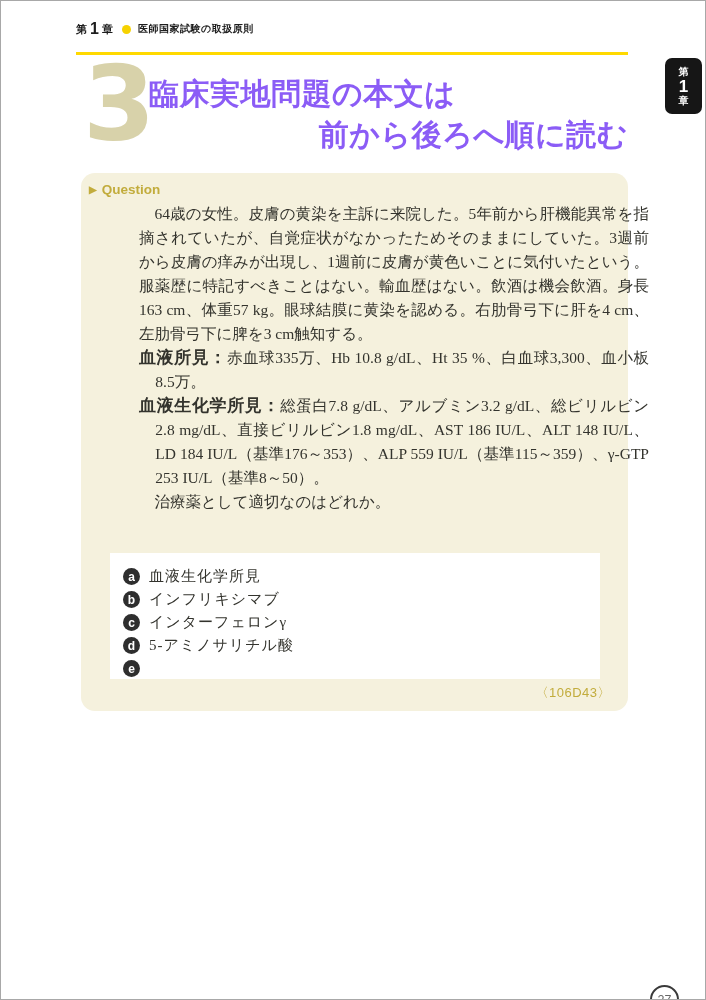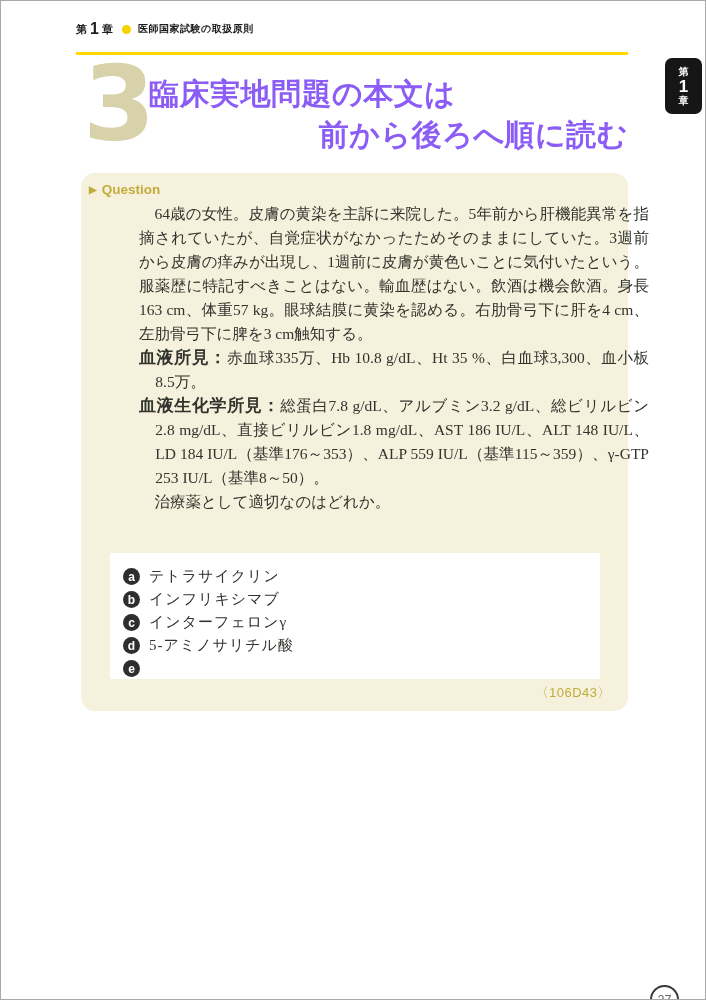--- a/index.html
+++ b/index.html
@@ -85,21 +85,21 @@
     <div class="q-text">
       <p class="intro">64歳の女性。皮膚の黄染を主訴に来院した。5年前から肝機能異常を指摘されていたが、自覚症状がなかったためそのままにしていた。3週前から皮膚の痒みが出現し、1週前に皮膚が黄色いことに気付いたという。服薬歴に特記すべきことはない。輸血歴はない。飲酒は機会飲酒。身長163 cm、体重57 kg。眼球結膜に黄染を認める。右肋骨弓下に肝を4 cm、左肋骨弓下に脾を3 cm触知する。</p>
       <p class="finding"><span class="flabel">血液所見：</span><span>赤血球335万、Hb 10.8 g/dL、Ht 35 %、白血球3,300、血小板8.5万。</span></p>
       <p class="finding"><span class="flabel">血液生化学所見：</span><span>総蛋白7.8 g/dL、アルブミン3.2 g/dL、総ビリルビン2.8 mg/dL、直接ビリルビン1.8 mg/dL、AST 186 IU/L、ALT 148 IU/L、LD 184 IU/L（基準176～353）、ALP 559 IU/L（基準115～359）、γ-GTP 253 IU/L（基準8～50）。</span></p>
       <p class="prompt">治療薬として適切なのはどれか。</p>
     </div>
 
     <div class="choices">
       <div class="choice">
         <span class="choice-key">a</span>
-        <span class="choice-text">テトラサイクリン</span>
+        <span class="choice-text">血液生化学所見</span>
       </div>
       <div class="choice">
         <span class="choice-key">b</span>
         <span class="choice-text">インフリキシマブ</span>
       </div>
       <div class="choice">
         <span class="choice-key">c</span>
         <span class="choice-text">インターフェロンγ</span>
       </div>
       <div class="choice">

